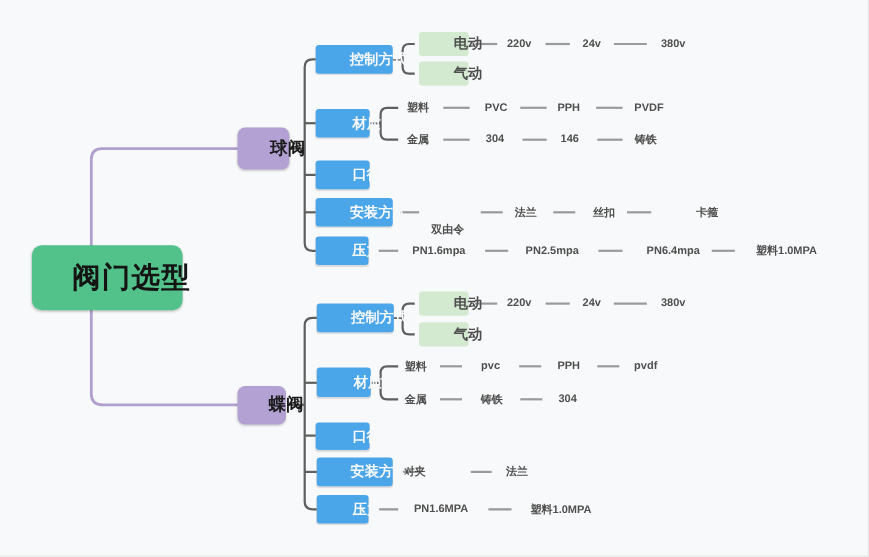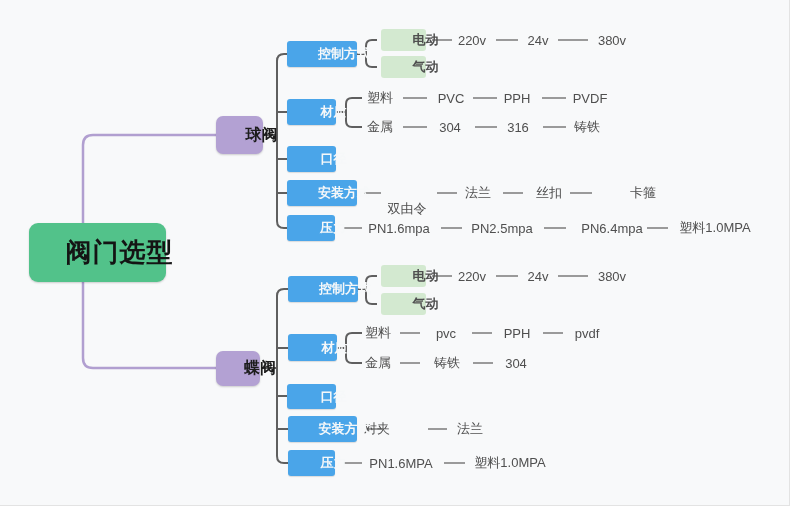--- a/index.html
+++ b/index.html
@@ -36,21 +36,21 @@
     background:var(--category-bg,#4aa5e9);border-radius:3px;
     font-size:13px;color:#f6f8f9;
     box-shadow:0 1px 1px rgba(0,0,0,.12);
   }
   .opt{
     background:var(--option-bg,#d3e9d0);border-radius:3px;
     font-size:13px;color:var(--leaf-text,#4f4f4f);
   }
   .leaf{
     position:absolute;z-index:1;transform:translate(-50%,-50%);
-    font-size:13px;font-weight:normal;color:var(--leaf-text,#4f4f4f);
+    font-size:10px;font-weight:bold;color:var(--leaf-text,#4f4f4f);
     white-space:nowrap;cursor:pointer;
   }
 </style>
 </head>
 <body>
 
 <div class="canvas">
 
   <svg class="wires" width="790" height="506" viewBox="0 0 790 506">
 
@@ -131,21 +131,21 @@
   <span class="leaf" style="left:538px;top:40px;">24v</span>
   <span class="leaf" style="left:612px;top:40px;">380v</span>
 
   <div class="node cat" style="left:287px;top:99px;width:49px;height:26px;">材质</div>
   <span class="leaf" style="left:380px;top:98px;">塑料</span>
   <span class="leaf" style="left:451px;top:98px;">PVC</span>
   <span class="leaf" style="left:517px;top:98px;">PPH</span>
   <span class="leaf" style="left:590px;top:98px;">PVDF</span>
   <span class="leaf" style="left:380px;top:127px;">金属</span>
   <span class="leaf" style="left:450px;top:127px;">304</span>
-  <span class="leaf" style="left:518px;top:127px;">316</span>
+  <span class="leaf" style="left:518px;top:127px;">146</span>
   <span class="leaf" style="left:587px;top:127px;">铸铁</span>
 
   <div class="node cat" style="left:287px;top:146px;width:49px;height:26px;">口径</div>
 
   <div class="node cat" style="left:287px;top:180px;width:70px;height:26px;">安装方式</div>
   <span class="leaf" style="left:407px;top:193px;margin-top:16px;">双由令</span>
   <span class="leaf" style="left:478px;top:193px;">法兰</span>
   <span class="leaf" style="left:549px;top:193px;">丝扣</span>
   <span class="leaf" style="left:643px;top:193px;">卡箍</span>
 

